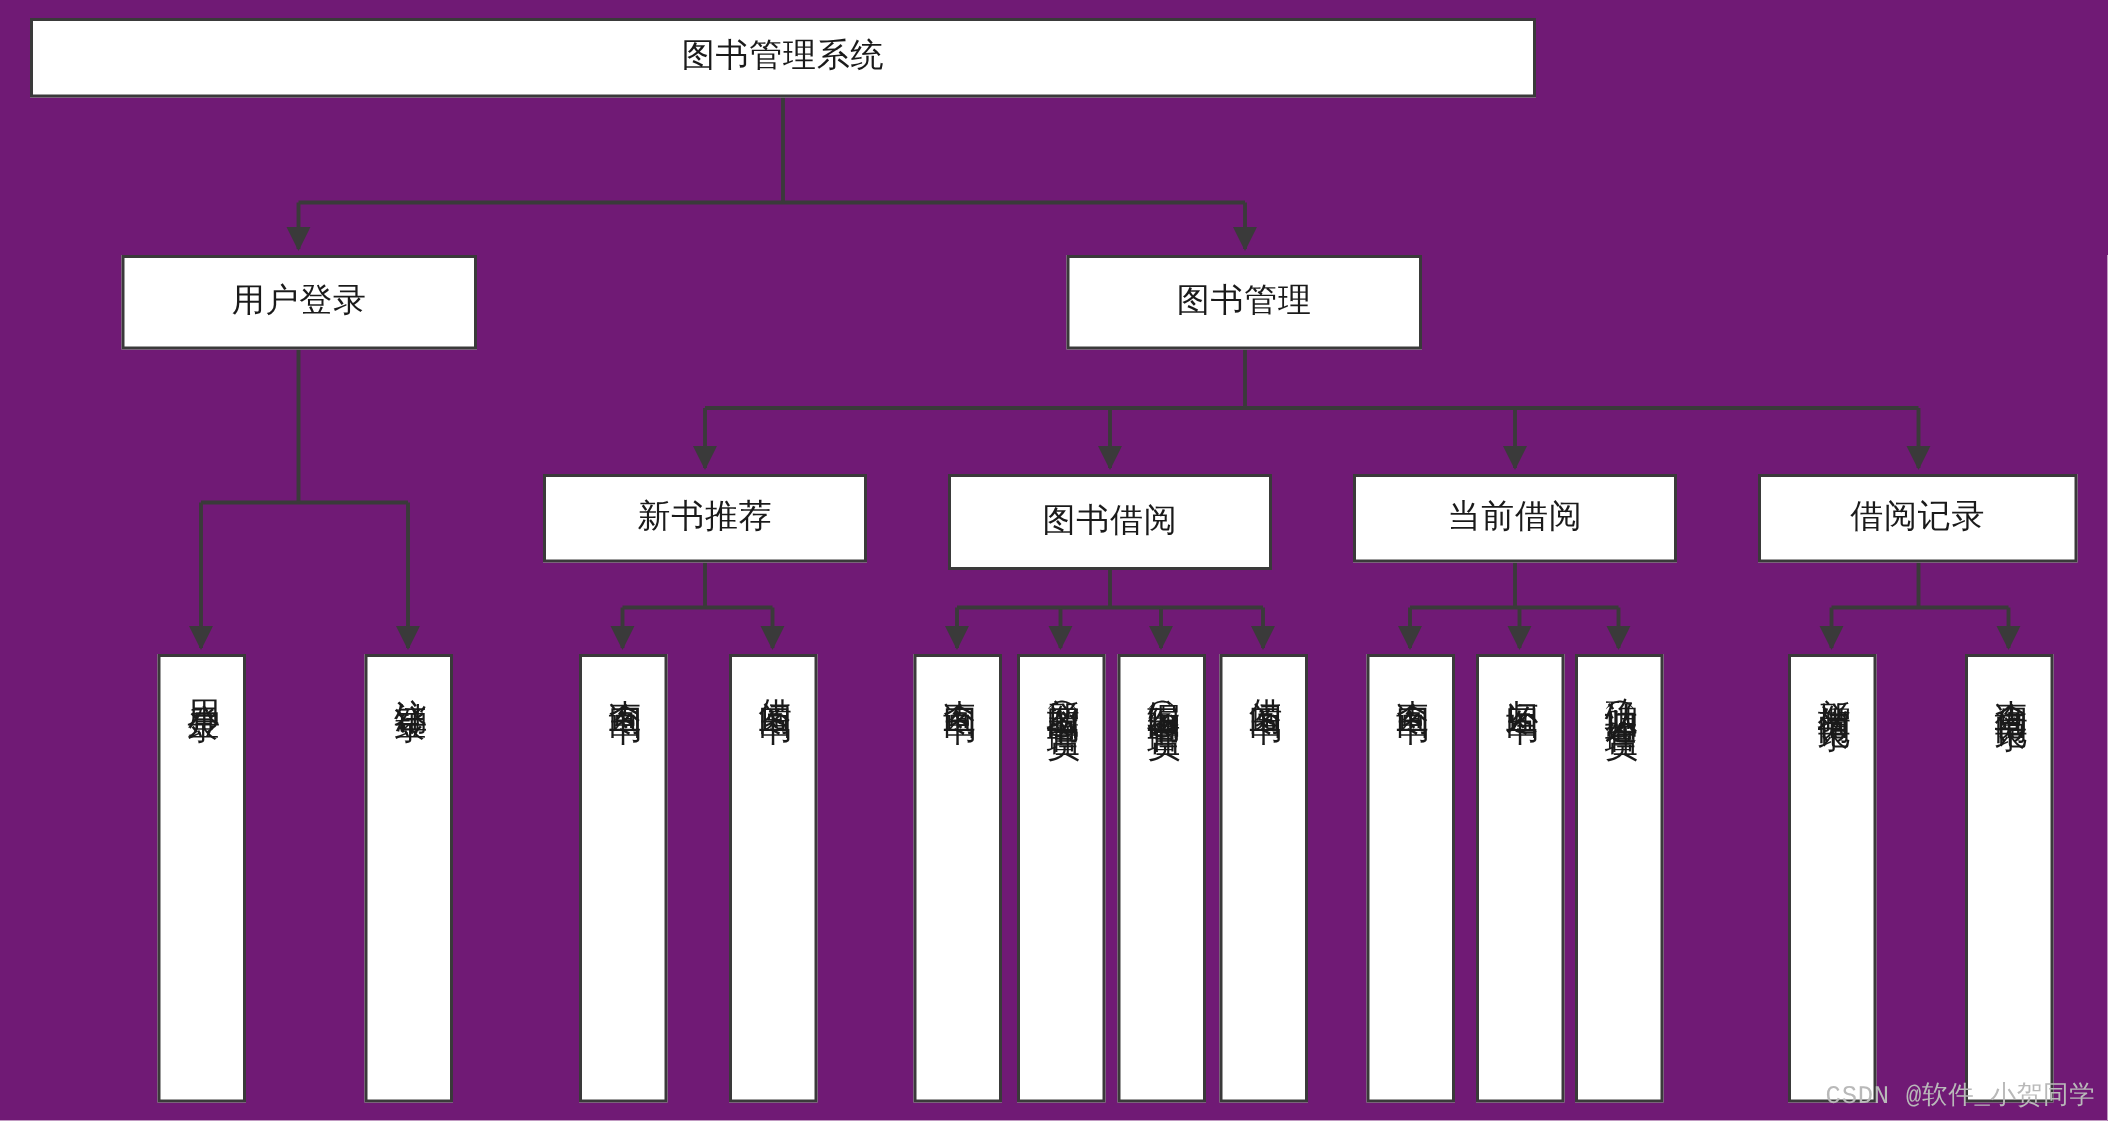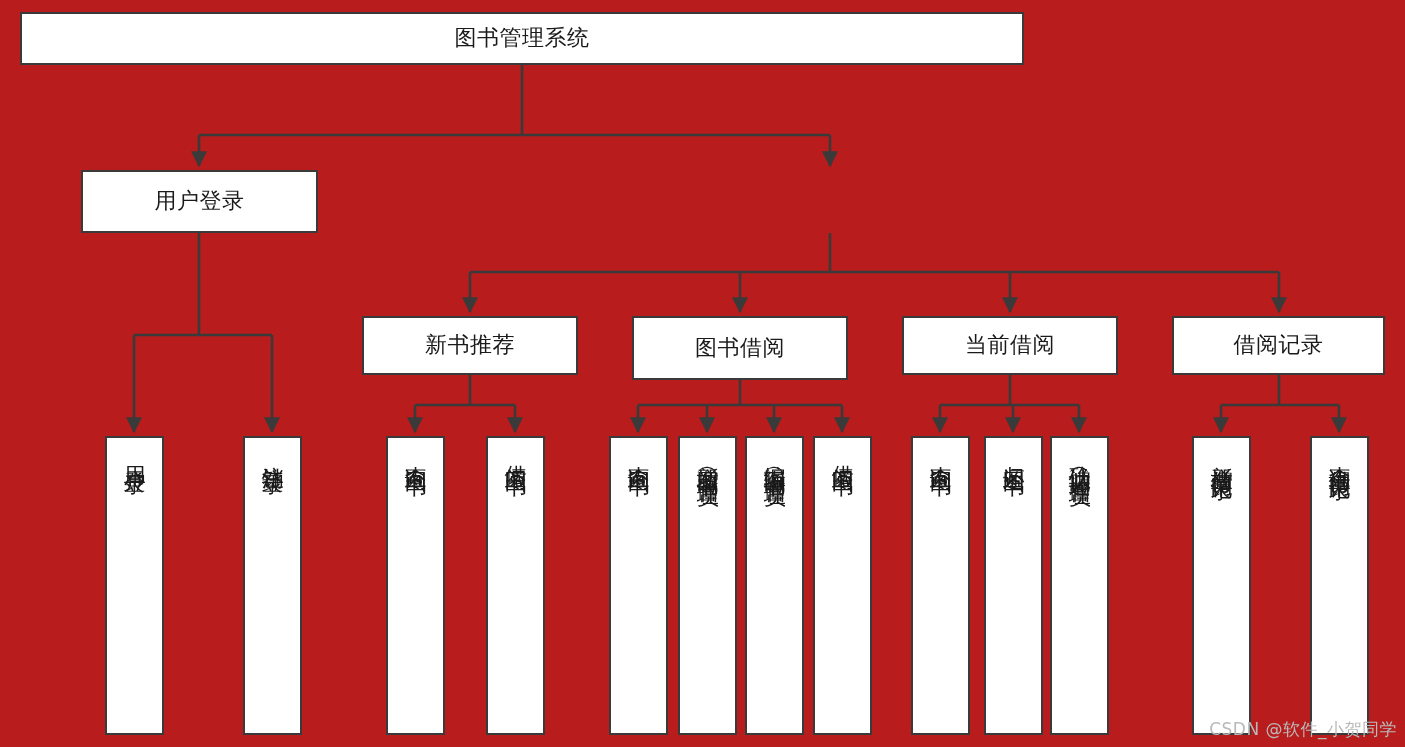--- a/index.html
+++ b/index.html
@@ -8,21 +8,21 @@
     padding: 0;
     background: #ffffff;
   }
   body {
     font-family: "DejaVu Sans", "Liberation Sans", sans-serif;
   }
   #canvas {
     position: relative;
     width: 1405px;
     height: 747px;
-    background: #b91c1c;
+    background: #701a75;
     overflow: hidden;
   }
   #edges {
     position: absolute;
     left: 0;
     top: 0;
     width: 1405px;
     height: 747px;
     pointer-events: none;
   }
@@ -59,20 +59,21 @@
   }
   #watermark {
     position: absolute;
     right: 8px;
     bottom: 6px;
     font-size: 17px;
     color: #b9b9b9;
     letter-spacing: 0.5px;
     z-index: 5;
     white-space: nowrap;
+    font-family: Liberation Mono, monospace;
   }
 </style>
 </head>
 <body>
 
 <div id="canvas">
 
   <svg id="edges" viewBox="0 0 1405 747" xmlns="http://www.w3.org/2000/svg">
     <defs>
       <marker id="arrow" viewBox="0 0 10 10" refX="9.2" refY="5" markerWidth="6.2" markerHeight="6.2" orient="auto-start-reverse">
@@ -123,20 +124,23 @@
     </g>
   </svg>
 
   <div class="node h" style="left:20px; top:12px; width:1004px; height:53px;">
     <span class="lbl">图书管理系统</span>
   </div>
 
   <div class="node h" style="left:81px; top:170px; width:237px; height:63px;">
     <span class="lbl">用户登录</span>
   </div>
+  <div class="node h" style="left:711px; top:170px; width:237px; height:63px;">
+    <span class="lbl">图书管理</span>
+  </div>
 
   <div class="node h" style="left:362px; top:316px; width:216px; height:59px;text-align:right;">
     <span class="lbl">新书推荐</span>
   </div>
   <div class="node h" style="left:632px; top:316px; width:216px; height:64px;">
     <span class="lbl">图书借阅</span>
   </div>
   <div class="node h" style="left:902px; top:316px; width:216px; height:59px;">
     <span class="lbl">当前借阅</span>
   </div>

